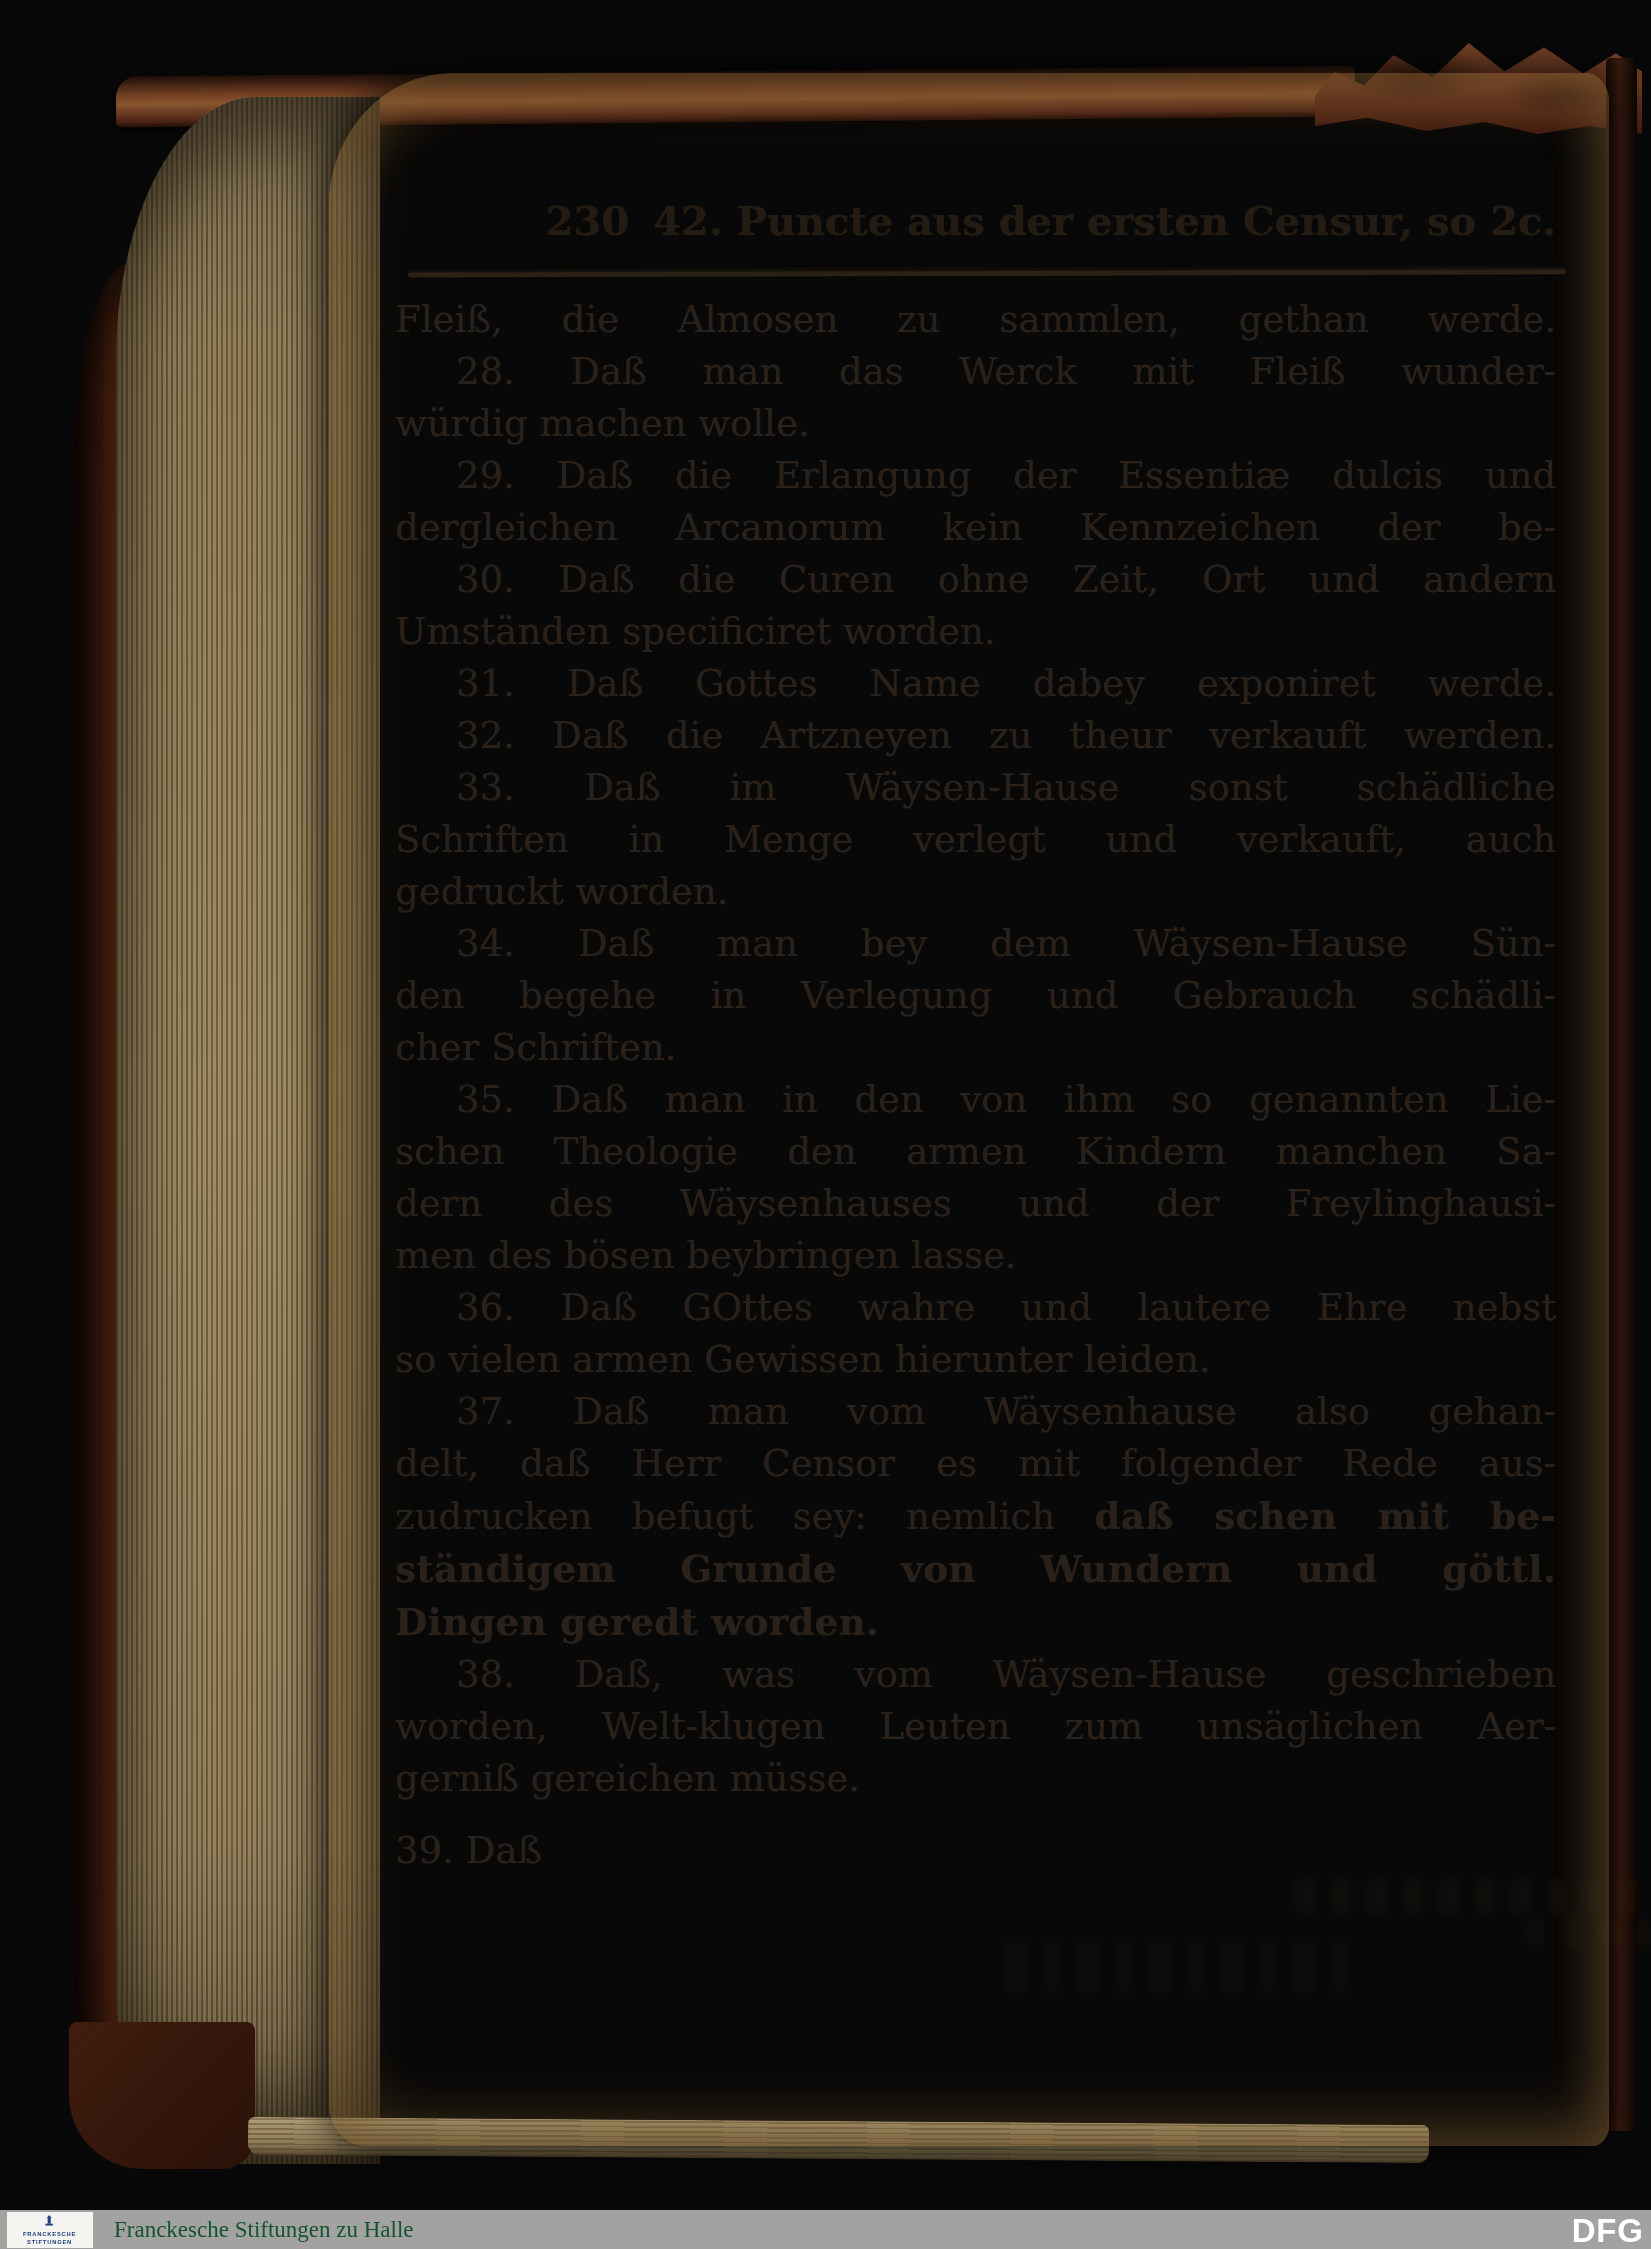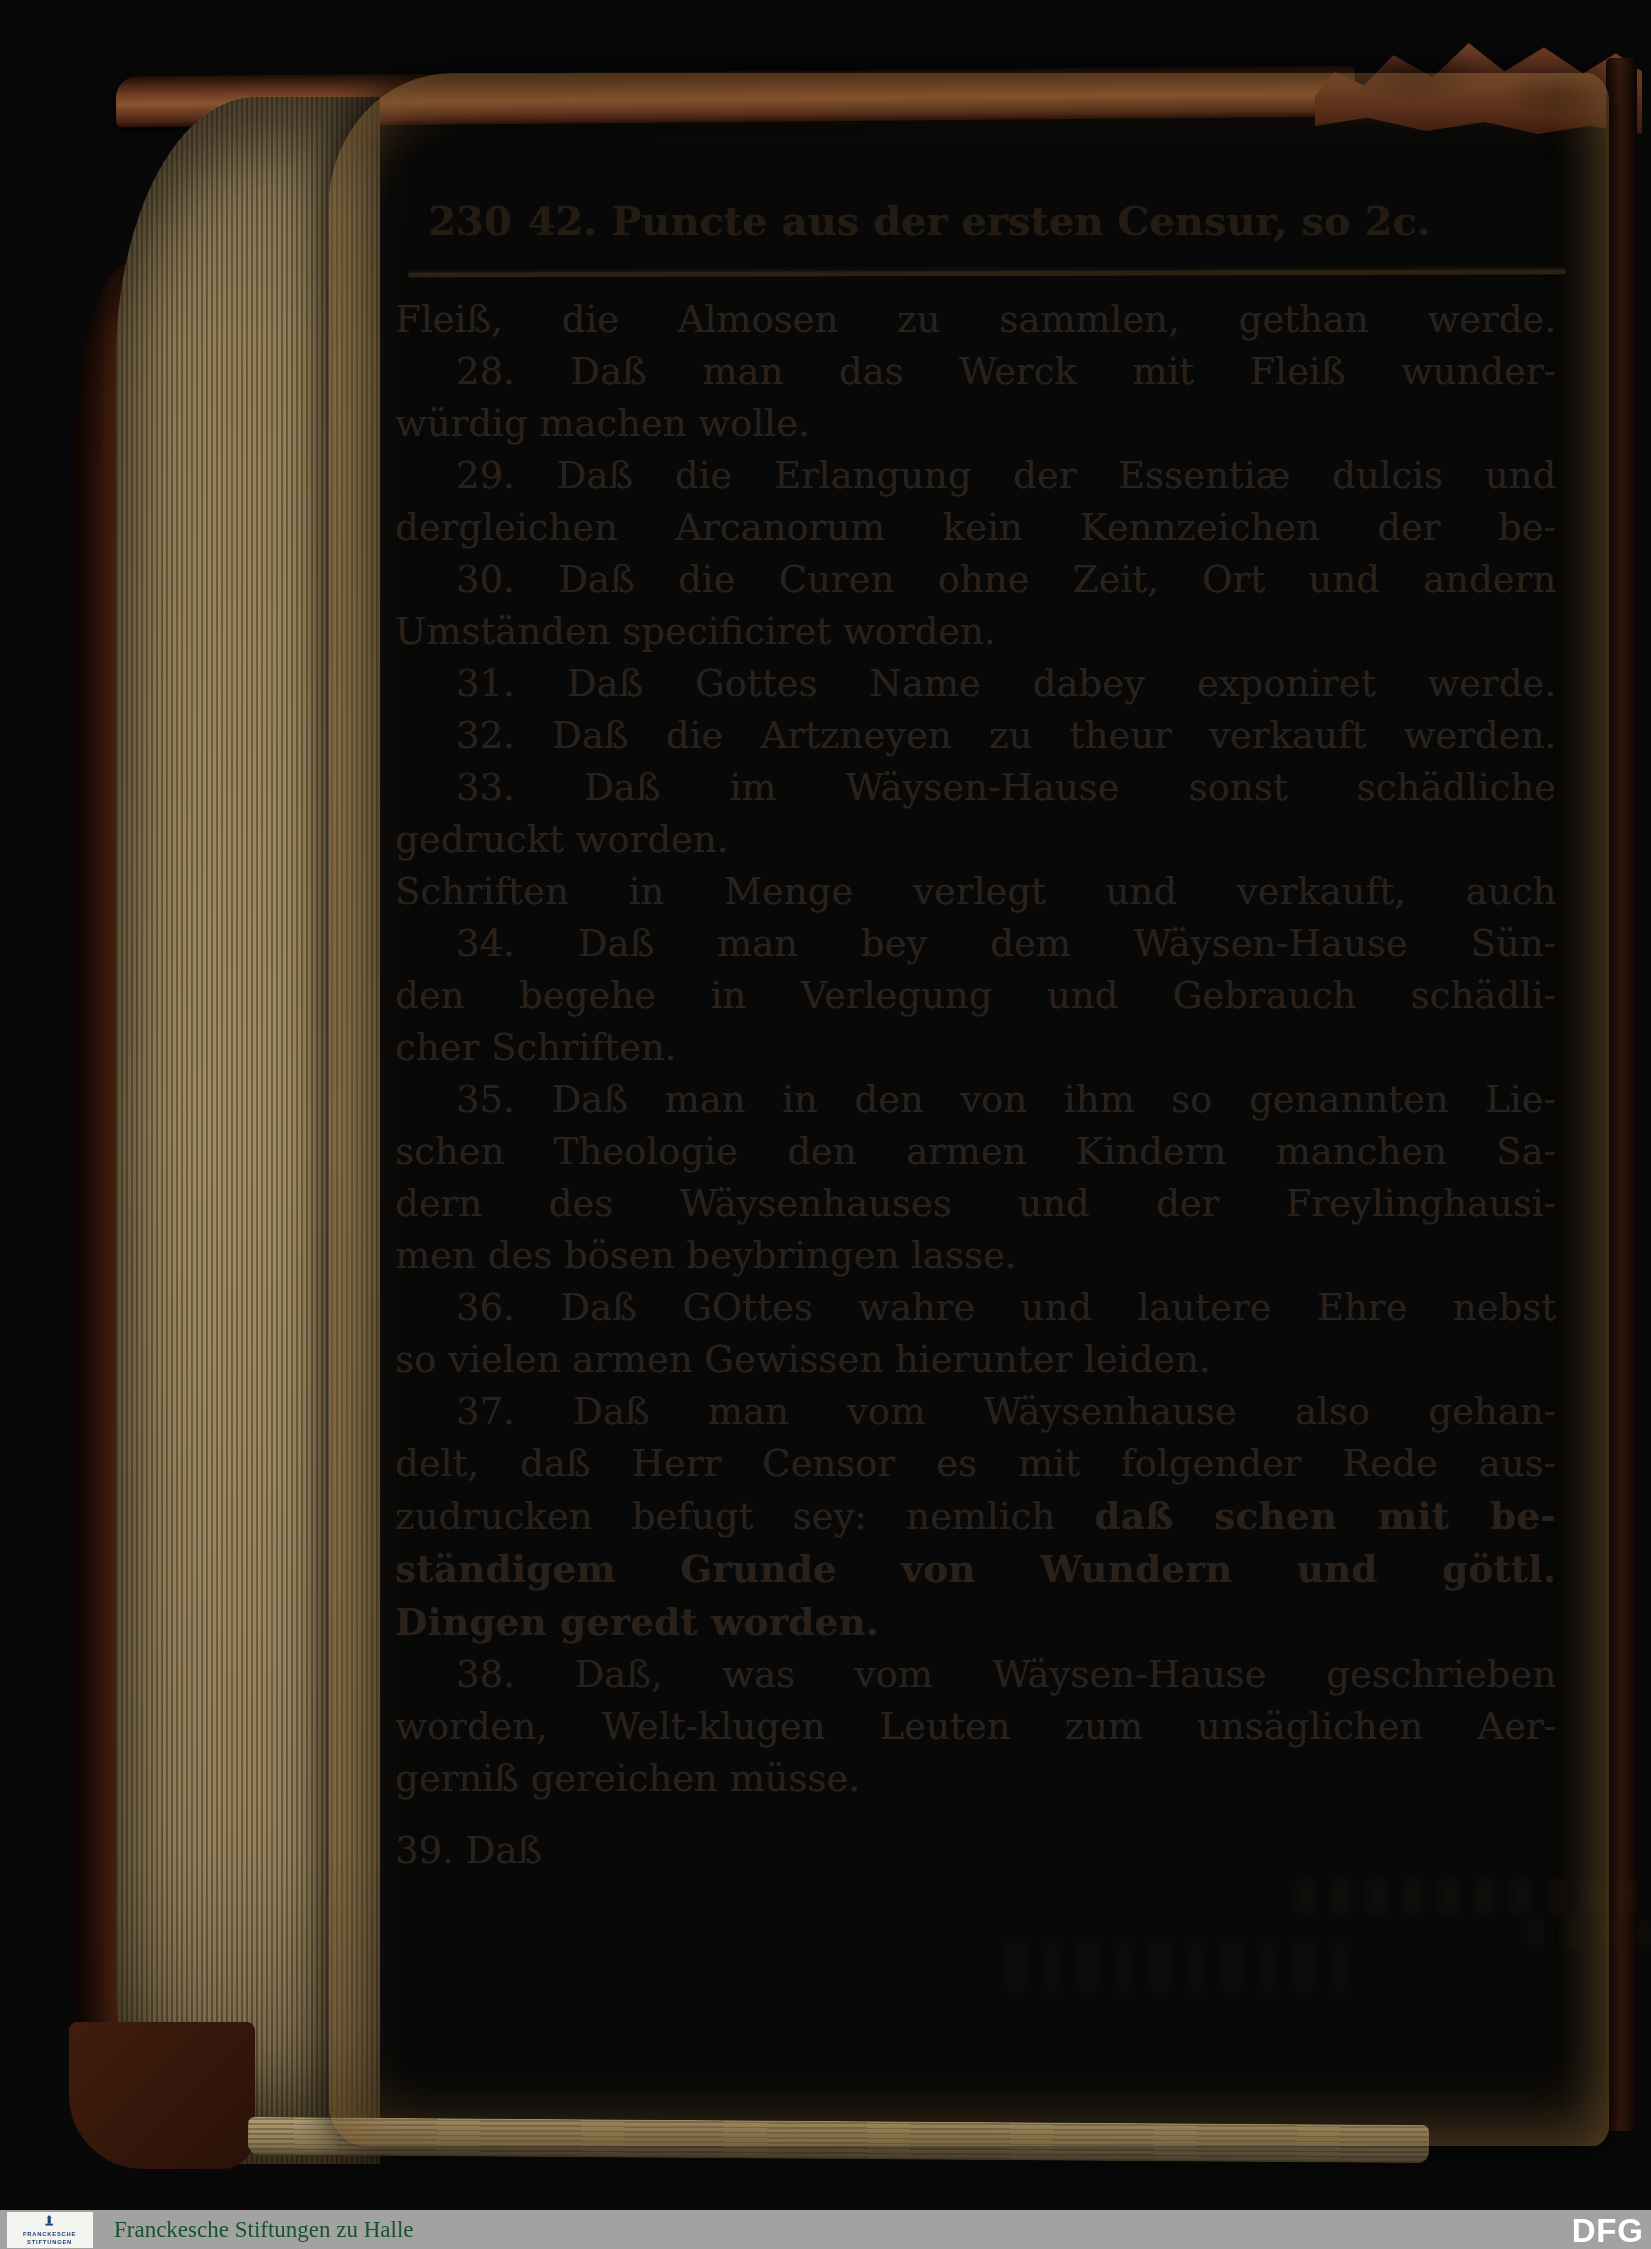--- a/index.html
+++ b/index.html
@@ -48,23 +48,23 @@
           linear-gradient(100deg,#bca override,#e6d5b2),
           linear-gradient(100deg,#b89d73 0%,#d7c39b 7%,#e4d3b0 22%,#e9d8b7 50%,#e2d1ad 80%,#d4c09a 96%);
         border-radius:124px 23px 16.5px 36px / 132px 28px 20px 41px;
         box-shadow:inset 0 28px 50px rgba(120,90,50,.38),
                    inset -23px 0 45px rgba(95,65,35,.30),
                    inset 33px 0 58px rgba(120,88,48,.28),
                    inset 0 -33px 58px rgba(110,82,45,.35),
                    0 0 41px rgba(0,0,0,.85);}
 
   
-  .running-head{position:absolute;left:66px;top:124px;width:1161px;display:flex;gap:16px;
+  .running-head{position:absolute;left:66px;top:124px;width:1161px;display:flex;gap:24px;
                 font-size:40px;font-weight:700;color:#241c12;padding-left:33px;box-sizing:border-box;
-                text-shadow:0.5px 0 0 rgba(36,28,18,.85);white-space:nowrap;}
+                text-shadow:0.5px 0 0 rgba(36,28,18,.85);white-space:nowrap;justify-content:flex-end;}
   .head-rule{position:absolute;left:79px;top:198px;width:1158px;height:5px;background:#2b2114;
              border-radius:2.5px;box-shadow:0 -2.5px 3.3px rgba(43,33,20,.4);transform:rotate(-0.15deg);}
   .text-block{position:absolute;left:66px;top:221px;width:1161px;color:#29211a;
               font-size:37px;line-height:52px;
               text-shadow:0.5px 0 0 rgba(41,33,26,.8);}
   .line{text-align:justify;}
   .line.just{text-align-last:justify;}
   .line.indent{padding-left:61px;box-sizing:border-box;}
   .bold{font-weight:700;letter-spacing:0.4px;}
   .catchword{margin-top:20px;padding-right:1.7px;}
@@ -113,22 +113,22 @@
           <div class="line just"><span>Fleiß, die Almosen zu sammlen, gethan werde.</span></div>
           <div class="line indent just"><span>28. Daß man das Werck mit Fleiß wunder-</span></div>
           <div class="line"><span>würdig machen wolle.</span></div>
           <div class="line indent just"><span>29. Daß die Erlangung der Essentiæ dulcis und</span></div>
           <div class="line just"><span>dergleichen Arcanorum kein Kennzeichen der be-</span></div>
           <div class="line indent just"><span>30. Daß die Curen ohne Zeit, Ort und andern</span></div>
           <div class="line"><span>Umständen specificiret worden.</span></div>
           <div class="line indent just"><span>31. Daß Gottes Name dabey exponiret werde.</span></div>
           <div class="line indent just"><span>32. Daß die Artzneyen zu theur verkauft werden.</span></div>
           <div class="line indent just"><span>33. Daß im Wäysen-Hause sonst schädliche</span></div>
+          <div class="line just"><span>Schriften in Menge verlegt und verkauft, auch</span></div>
           <div class="line"><span>gedruckt worden.</span></div>
-          <div class="line just"><span>Schriften in Menge verlegt und verkauft, auch</span></div>
           <div class="line indent just"><span>34. Daß man bey dem Wäysen-Hause Sün-</span></div>
           <div class="line just"><span>den begehe in Verlegung und Gebrauch schädli-</span></div>
           <div class="line"><span>cher Schriften.</span></div>
           <div class="line indent just"><span>35. Daß man in den von ihm so genannten Lie-</span></div>
           <div class="line just"><span>schen Theologie den armen Kindern manchen Sa-</span></div>
           <div class="line just"><span>dern des Wäysenhauses und der Freylinghausi-</span></div>
           <div class="line"><span>men des bösen beybringen lasse.</span></div>
           <div class="line indent just"><span>36. Daß GOttes wahre und lautere Ehre nebst</span></div>
           <div class="line"><span>so vielen armen Gewissen hierunter leiden.</span></div>
           <div class="line indent just"><span>37. Daß man vom Wäysenhause also gehan-</span></div>

